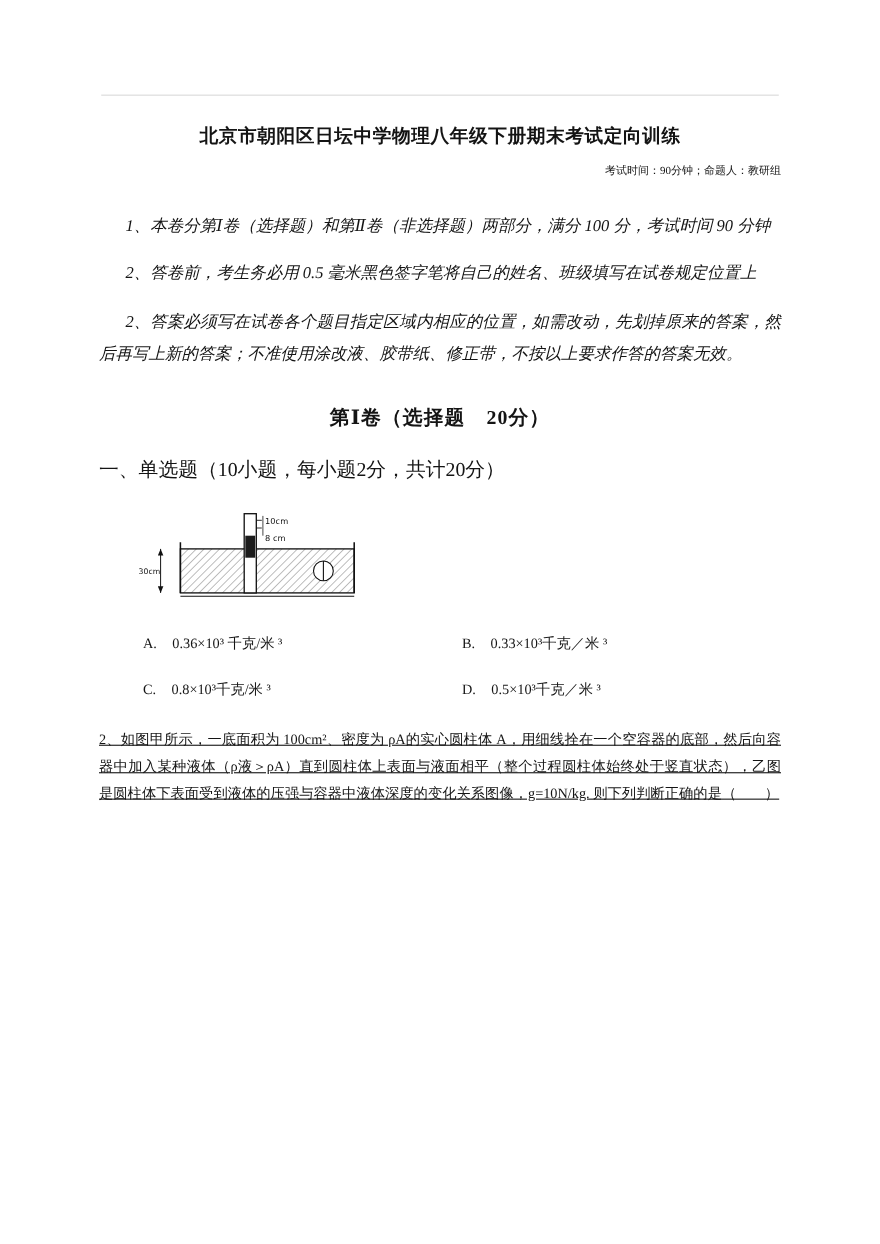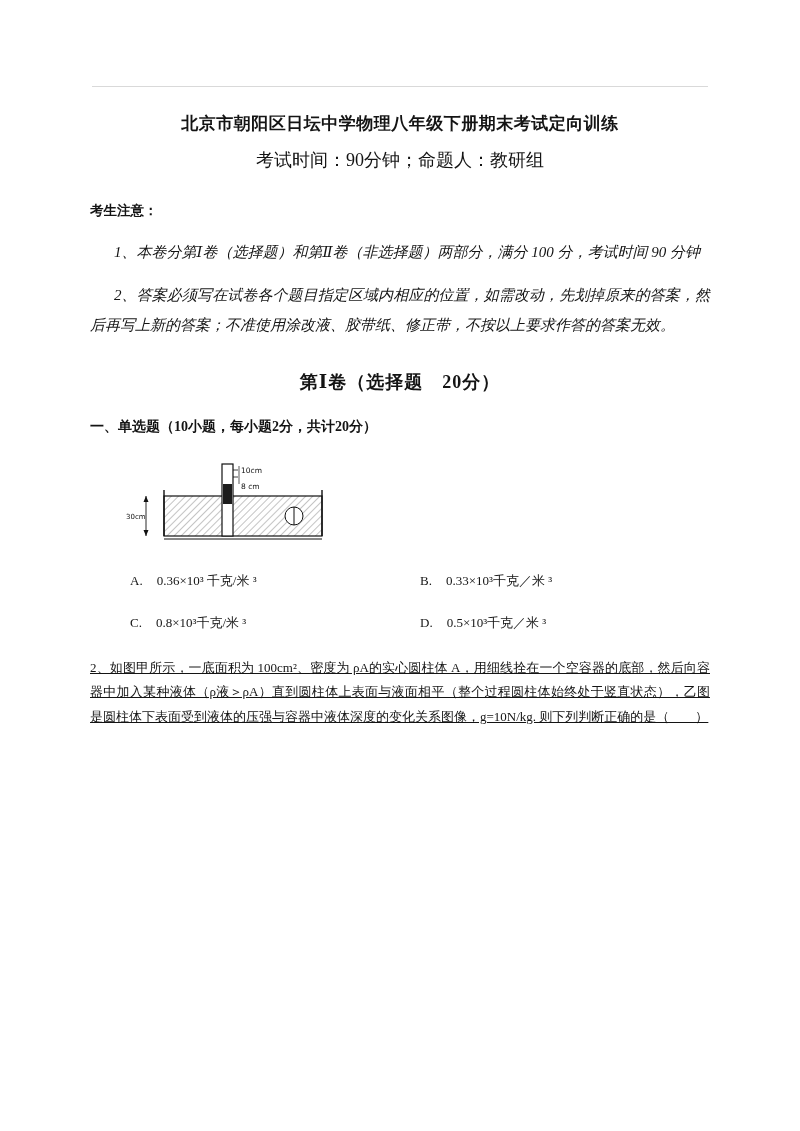--- a/index.html
+++ b/index.html
@@ -28,22 +28,22 @@
     padding: 112px 90px 0 90px;
   }
   .title {
     font-size: 17px;
     font-weight: bold;
     text-align: center;
     margin: 0 0 13px 0;
     letter-spacing: 0.5px;
   }
   .subtitle {
-    font-size: 18px;
-    text-align: center;
+    font-size: 10px;
+    text-align: right;
     margin: 0 0 30px 0;
   }
   .notice-header {
     font-size: 13.5px;
     font-weight: bold;
     margin: 0 0 18px 0;
   }
   .notice {
     font-size: 15px;
     line-height: 1.95;
@@ -53,22 +53,22 @@
     font-style: italic;
   }
   .section-title {
     font-size: 18px;
     font-weight: bold;
     text-align: center;
     margin: 30px 0 24px 0;
     letter-spacing: 1px;
   }
   .part-title {
-    font-size: 14px;
-    font-weight: bold;
+    font-size: 18px;
+    font-weight: normal;
     margin: 0 0 24px 0;
   }
   .question {
     font-size: 13px;
     line-height: 1.9;
     text-align: justify;
     margin: 0 0 10px 0;
   }
   .figure-wrap {
     margin: 14px 0 16px 32px;
@@ -100,22 +100,22 @@
 </head>
 <body>
 
 <div class="page">
   <div class="top-rule"></div>
   <div class="content">
 
     <h1 class="title">北京市朝阳区日坛中学物理八年级下册期末考试定向训练</h1>
     <div class="subtitle">考试时间：90分钟；命题人：教研组</div>
 
-    <div class="notice-header">考生注意：</div>
     <p class="notice">1、本卷分第Ⅰ卷（选择题）和第Ⅱ卷（非选择题）两部分，满分 100 分，考试时间 90 分钟</p>
+    <p class="notice">2、答卷前，考生务必用 0.5 毫米黑色签字笔将自己的姓名、班级填写在试卷规定位置上</p>
     <p class="notice">2、答案必须写在试卷各个题目指定区域内相应的位置，如需改动，先划掉原来的答案，然后再写上新的答案；不准使用涂改液、胶带纸、修正带，不按以上要求作答的答案无效。</p>
 
     <h2 class="section-title">第Ⅰ卷（选择题　20分）</h2>
     <h3 class="part-title">一、单选题（10小题，每小题2分，共计20分）</h3>
 
 
     <div class="figure-wrap">
       <svg width="225" height="92" viewBox="0 0 225 92">
         <defs>
           <pattern id="hatch" width="5" height="5" patternUnits="userSpaceOnUse" patternTransform="rotate(45)">

